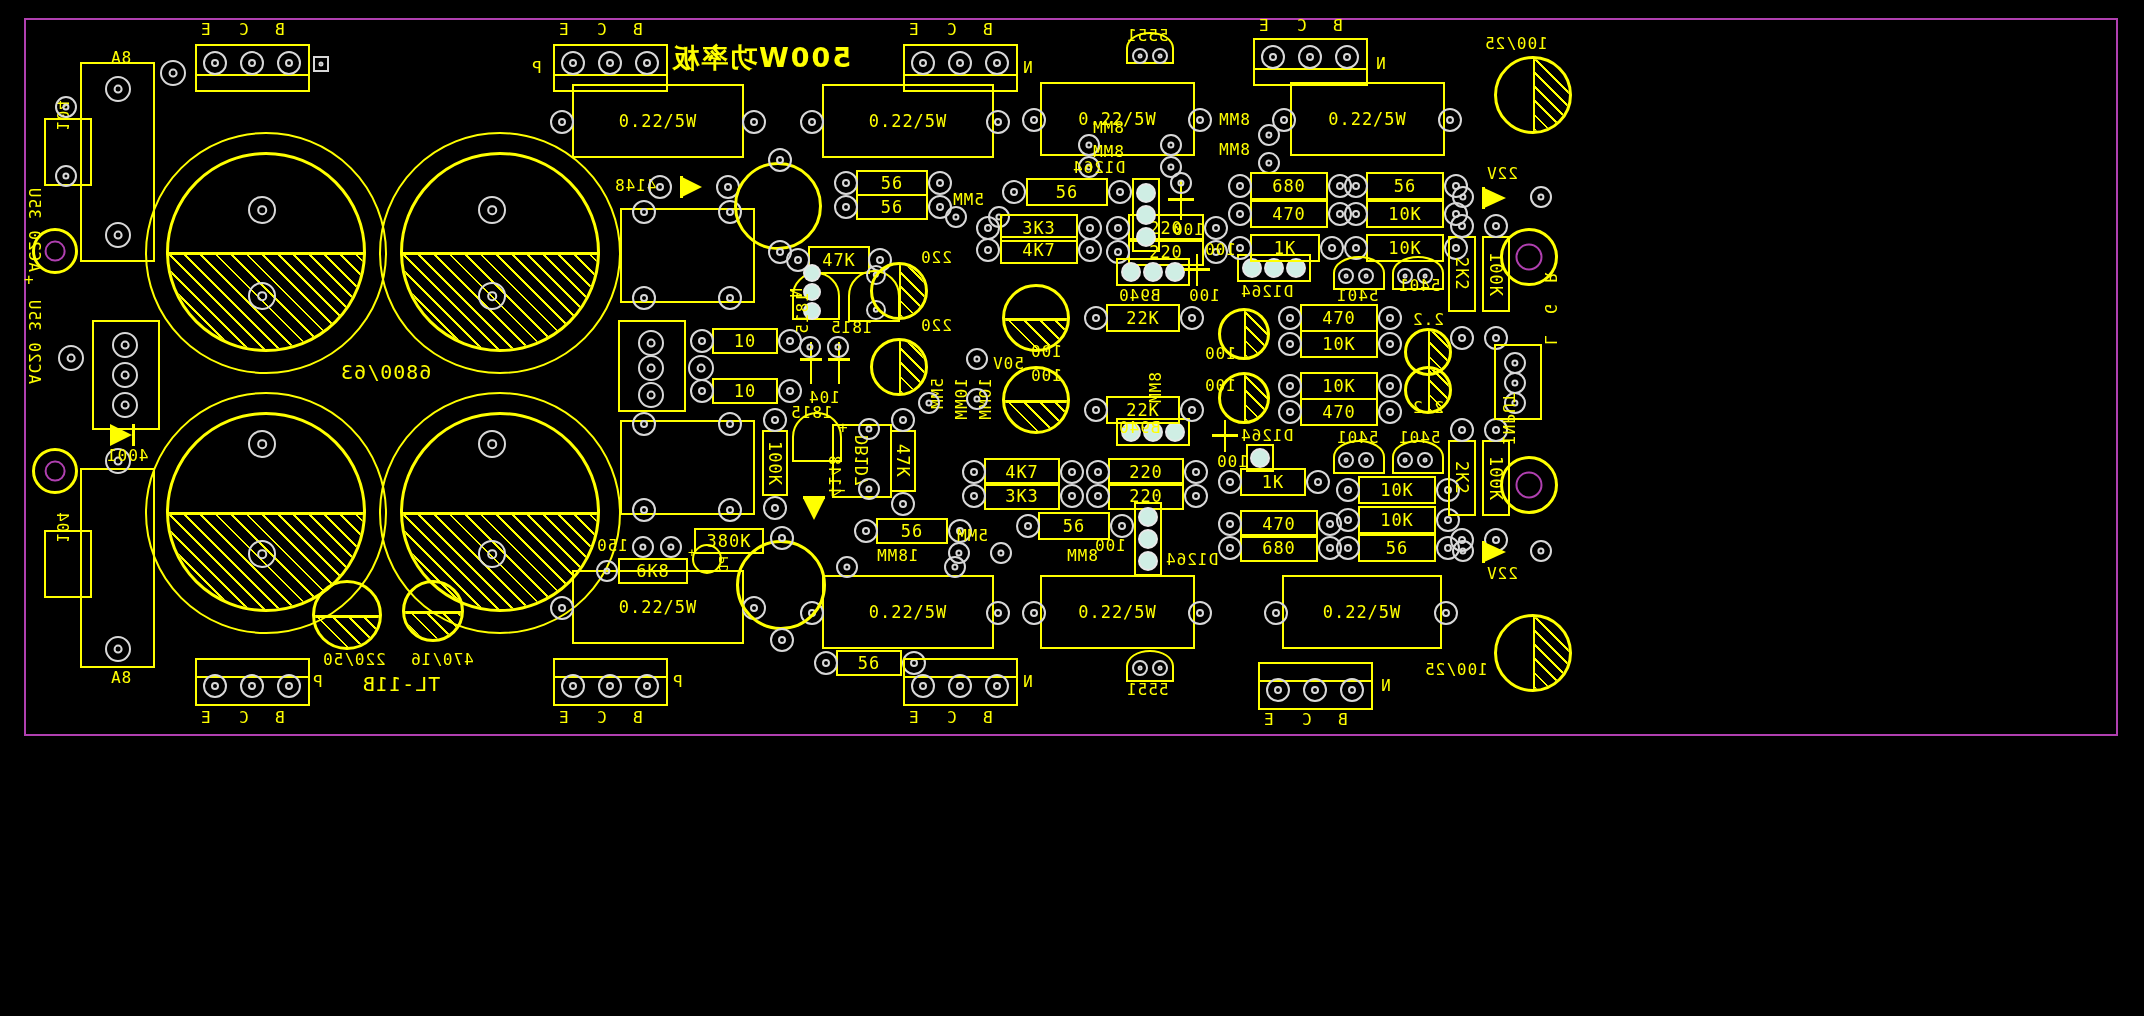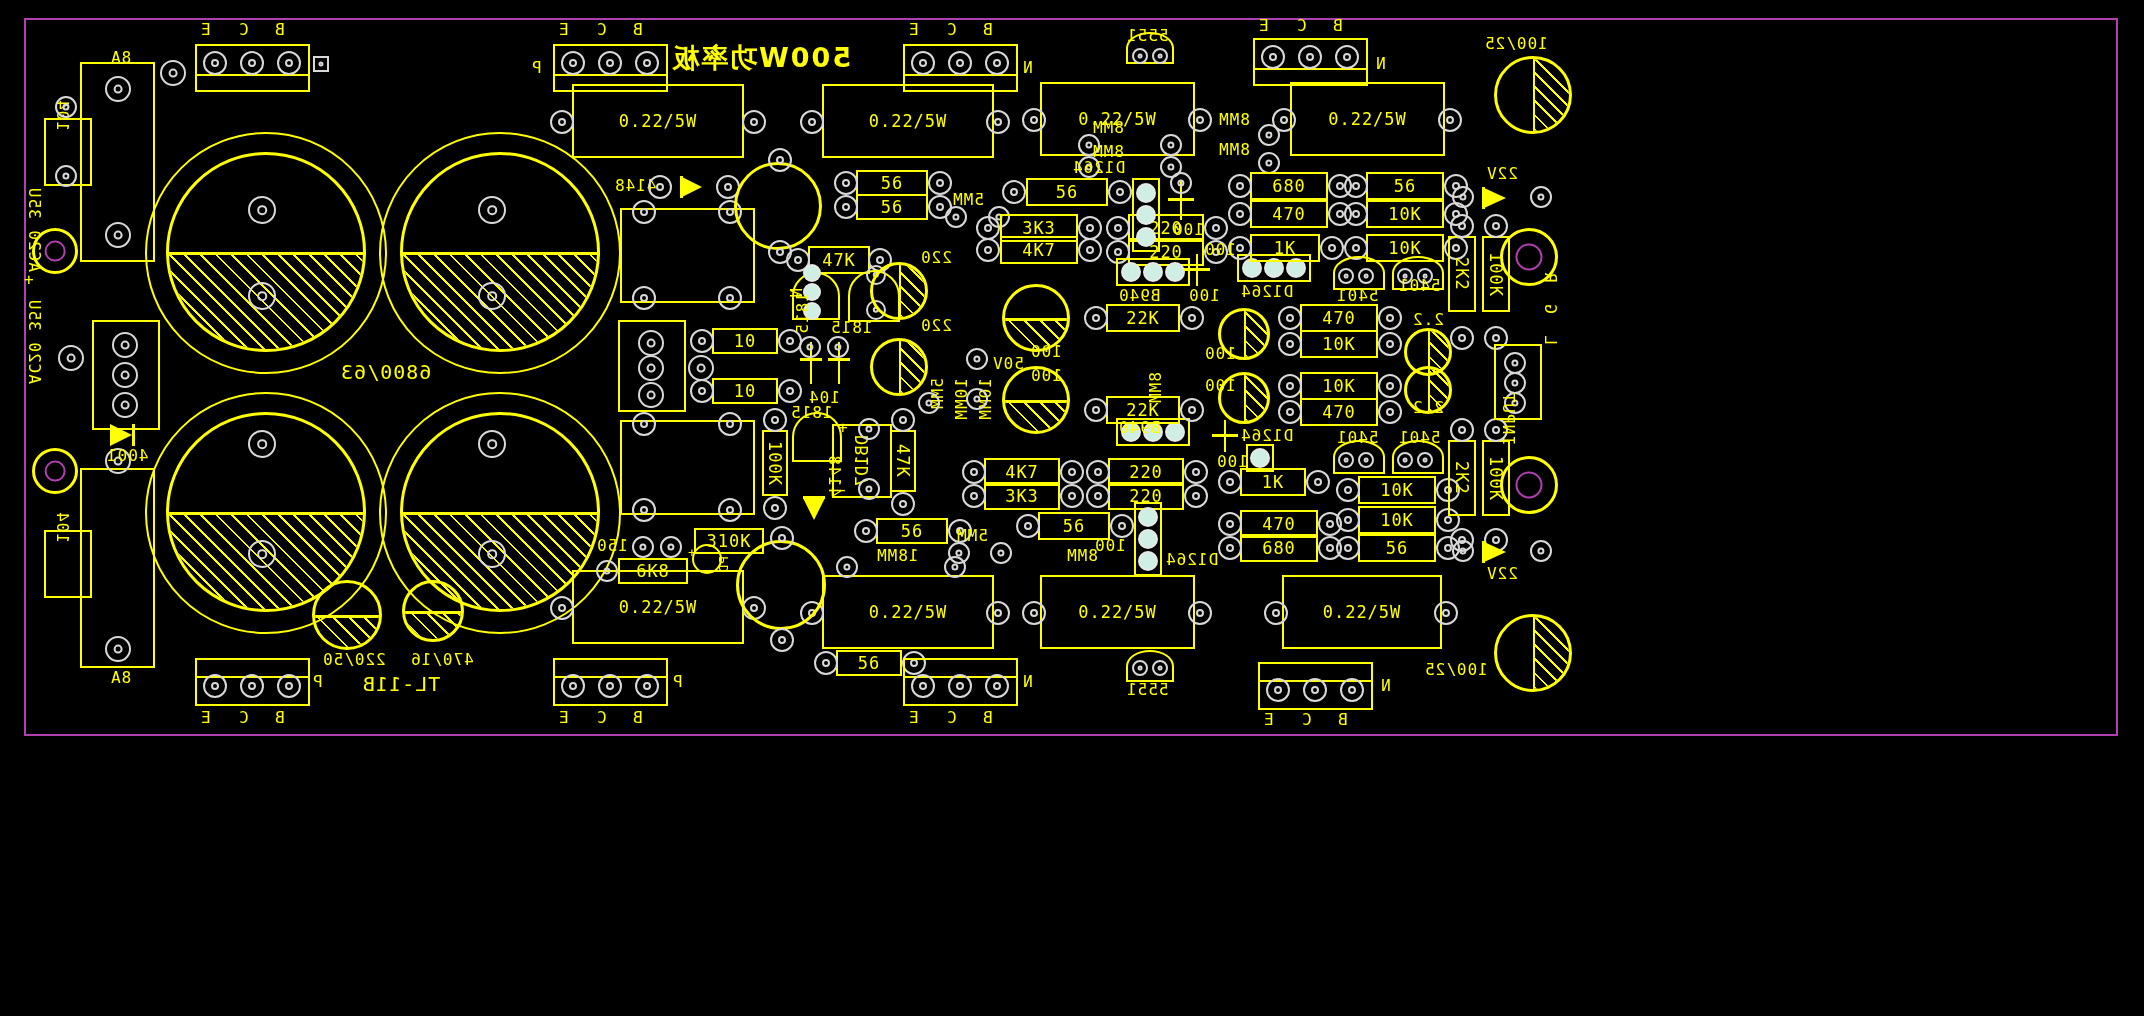--- a/index.html
+++ b/index.html
@@ -312,21 +312,21 @@
   <div class="lbl" style="left:838px;top:420px;">+</div>
   <div class="lbl" style="left:838px;top:482px;">-</div>
   <div class="pad" style="left:858px;top:418px;width:22px;height:22px;"></div>
   <div class="pad" style="left:858px;top:478px;width:22px;height:22px;"></div>
 
   <div class="lbl mir" style="left:596px;top:538px;">150</div>
   <div class="pad" style="left:632px;top:536px;width:22px;height:22px;"></div>
   <div class="pad" style="left:660px;top:536px;width:22px;height:22px;"></div>
   <div class="res" style="left:618px;top:558px;width:70px;height:26px;">6K8</div>
   <div class="pad" style="left:596px;top:560px;width:22px;height:22px;"></div>
-  <div class="res" style="left:694px;top:528px;width:70px;height:26px;">310K</div>
+  <div class="res" style="left:694px;top:528px;width:70px;height:26px;">380K</div>
   <div class="lbl rot" style="left:716px;top:556px;transform:rotate(-90deg) scaleX(-1);font-size:13px;">PD</div>
   <div class="circ2" style="left:692px;top:544px;width:30px;height:30px;"></div>
   <div class="lbl" style="left:688px;top:545px;font-size:13px;">+</div>
 
   <div class="lbl mir" style="left:876px;top:548px;">18MM</div>
   <div class="pad" style="left:836px;top:556px;width:22px;height:22px;"></div>
   <div class="pad" style="left:944px;top:556px;width:22px;height:22px;"></div>
 
   <div class="lbl rot" style="left:930px;top:378px;transform:rotate(-90deg) scaleX(-1);">5MM</div>
   <div class="lbl rot" style="left:954px;top:378px;transform:rotate(-90deg) scaleX(-1);">10MM</div>

